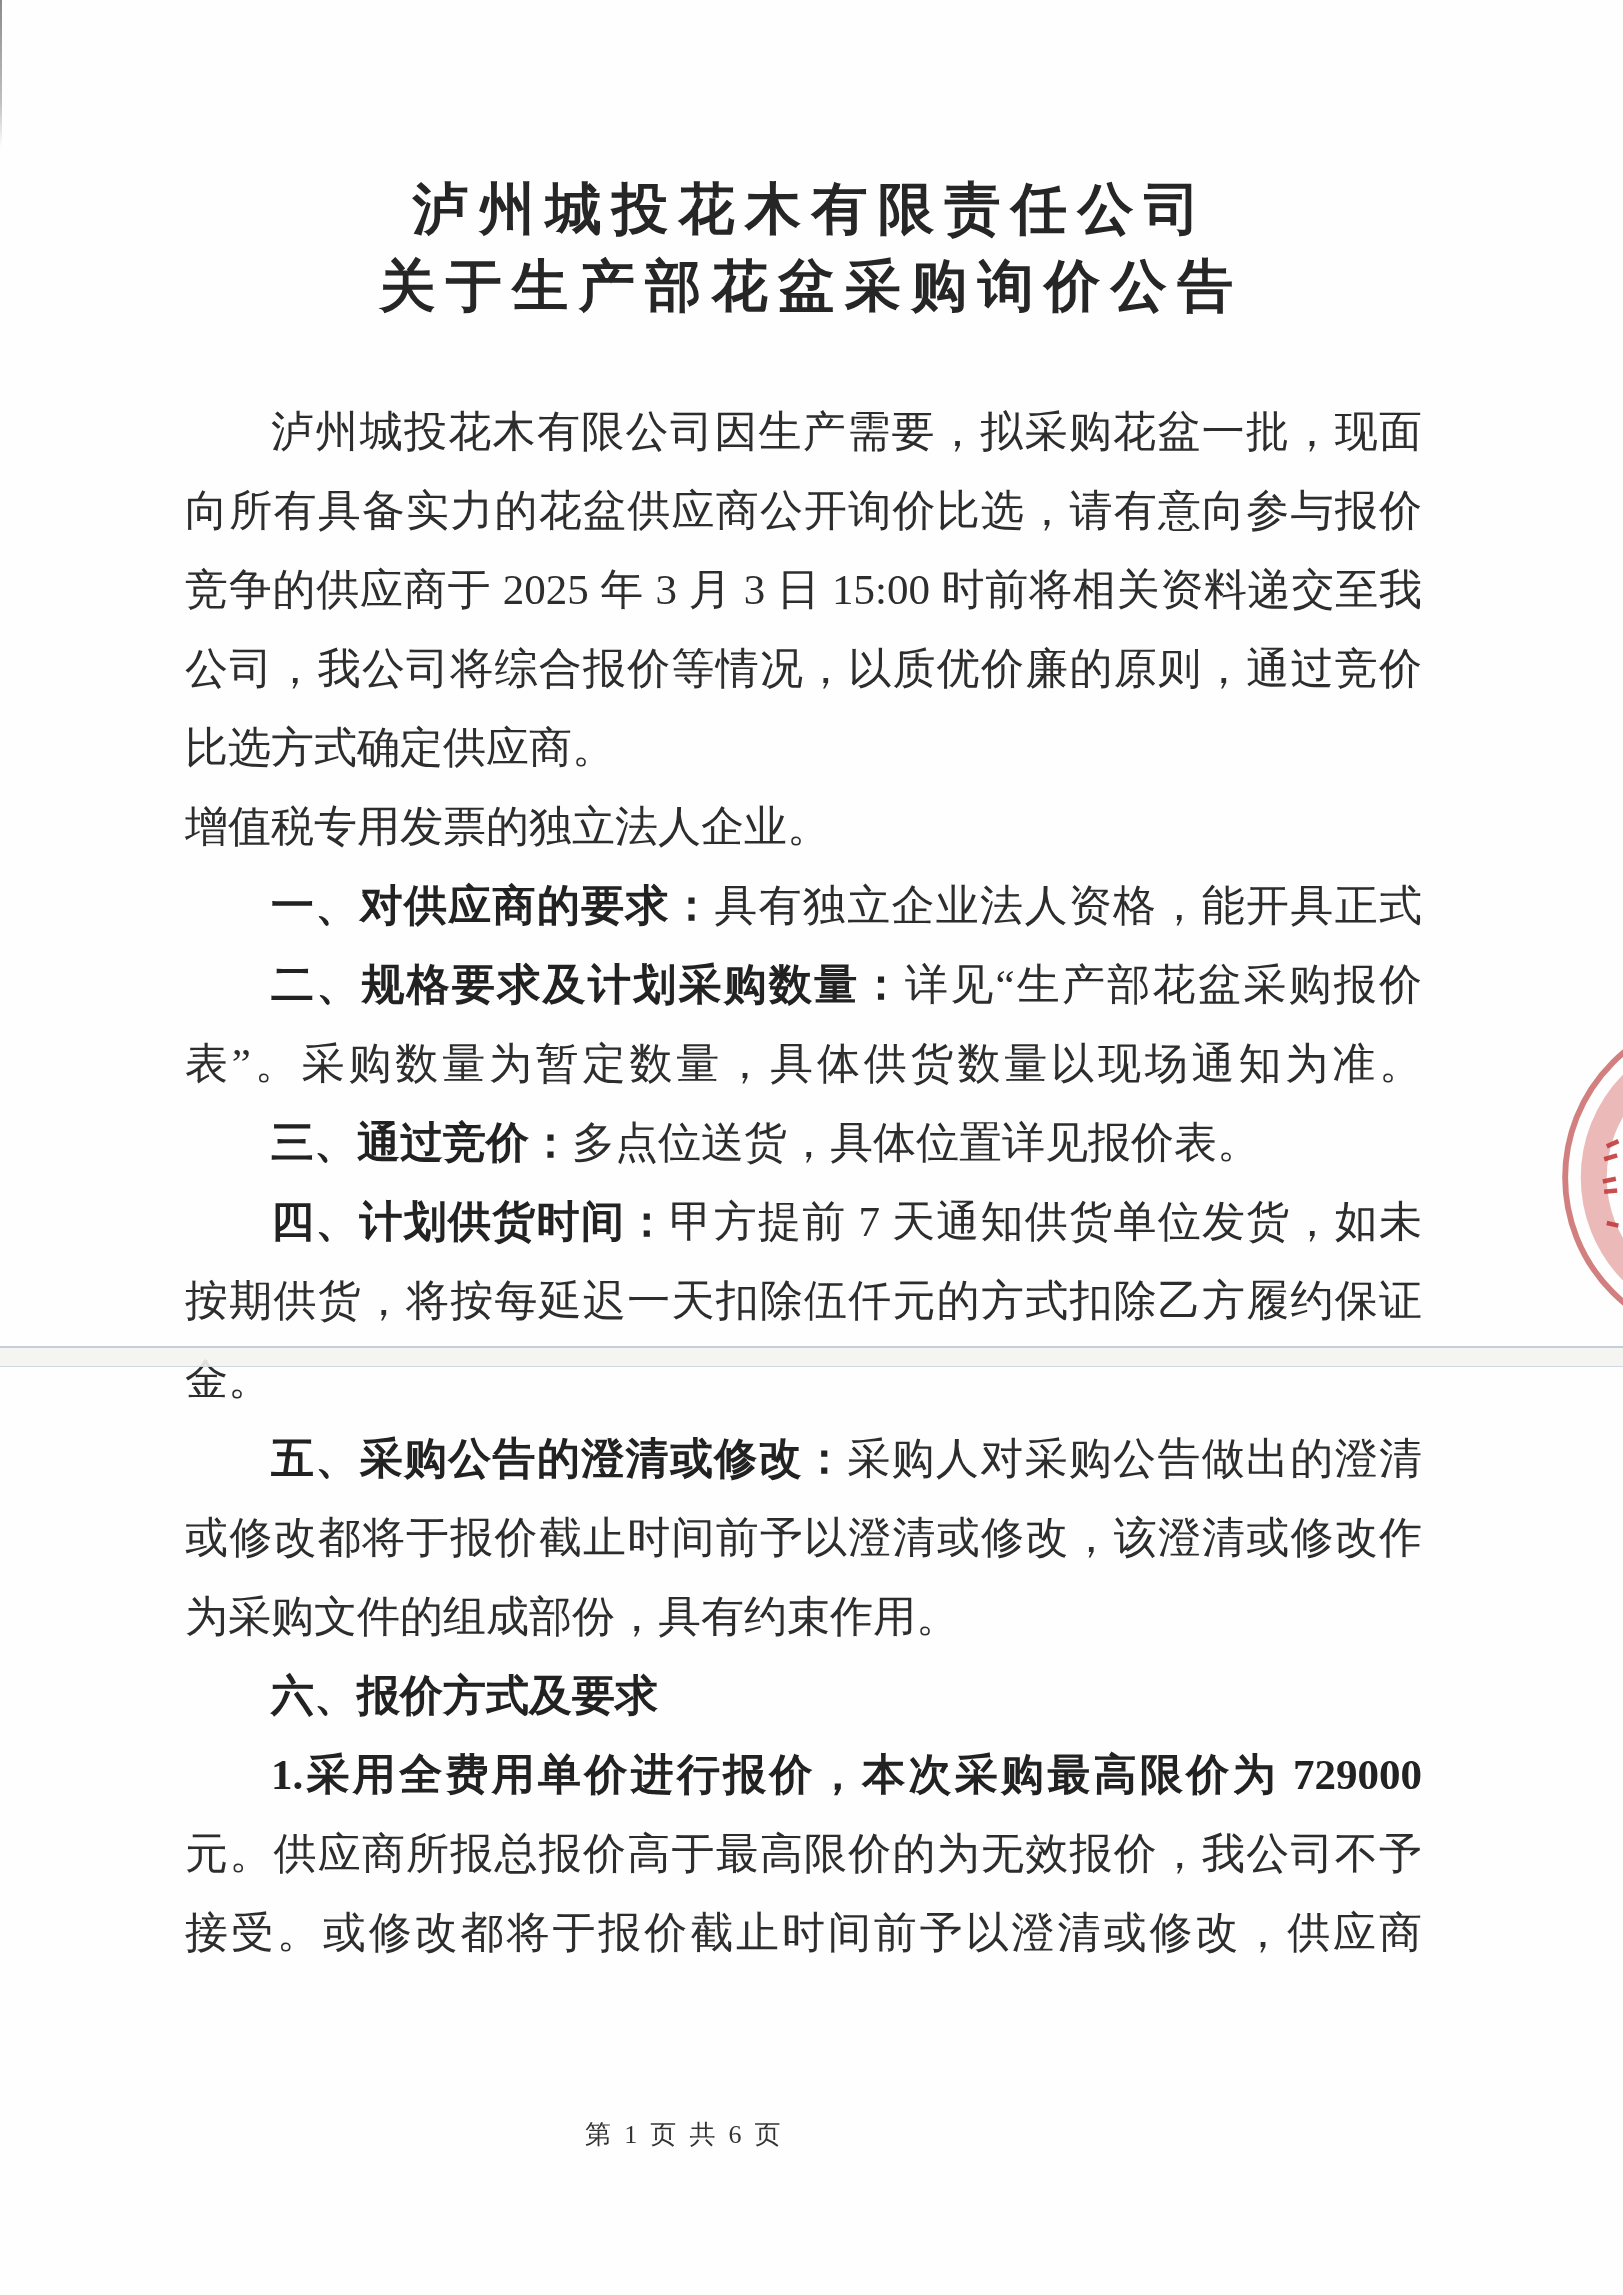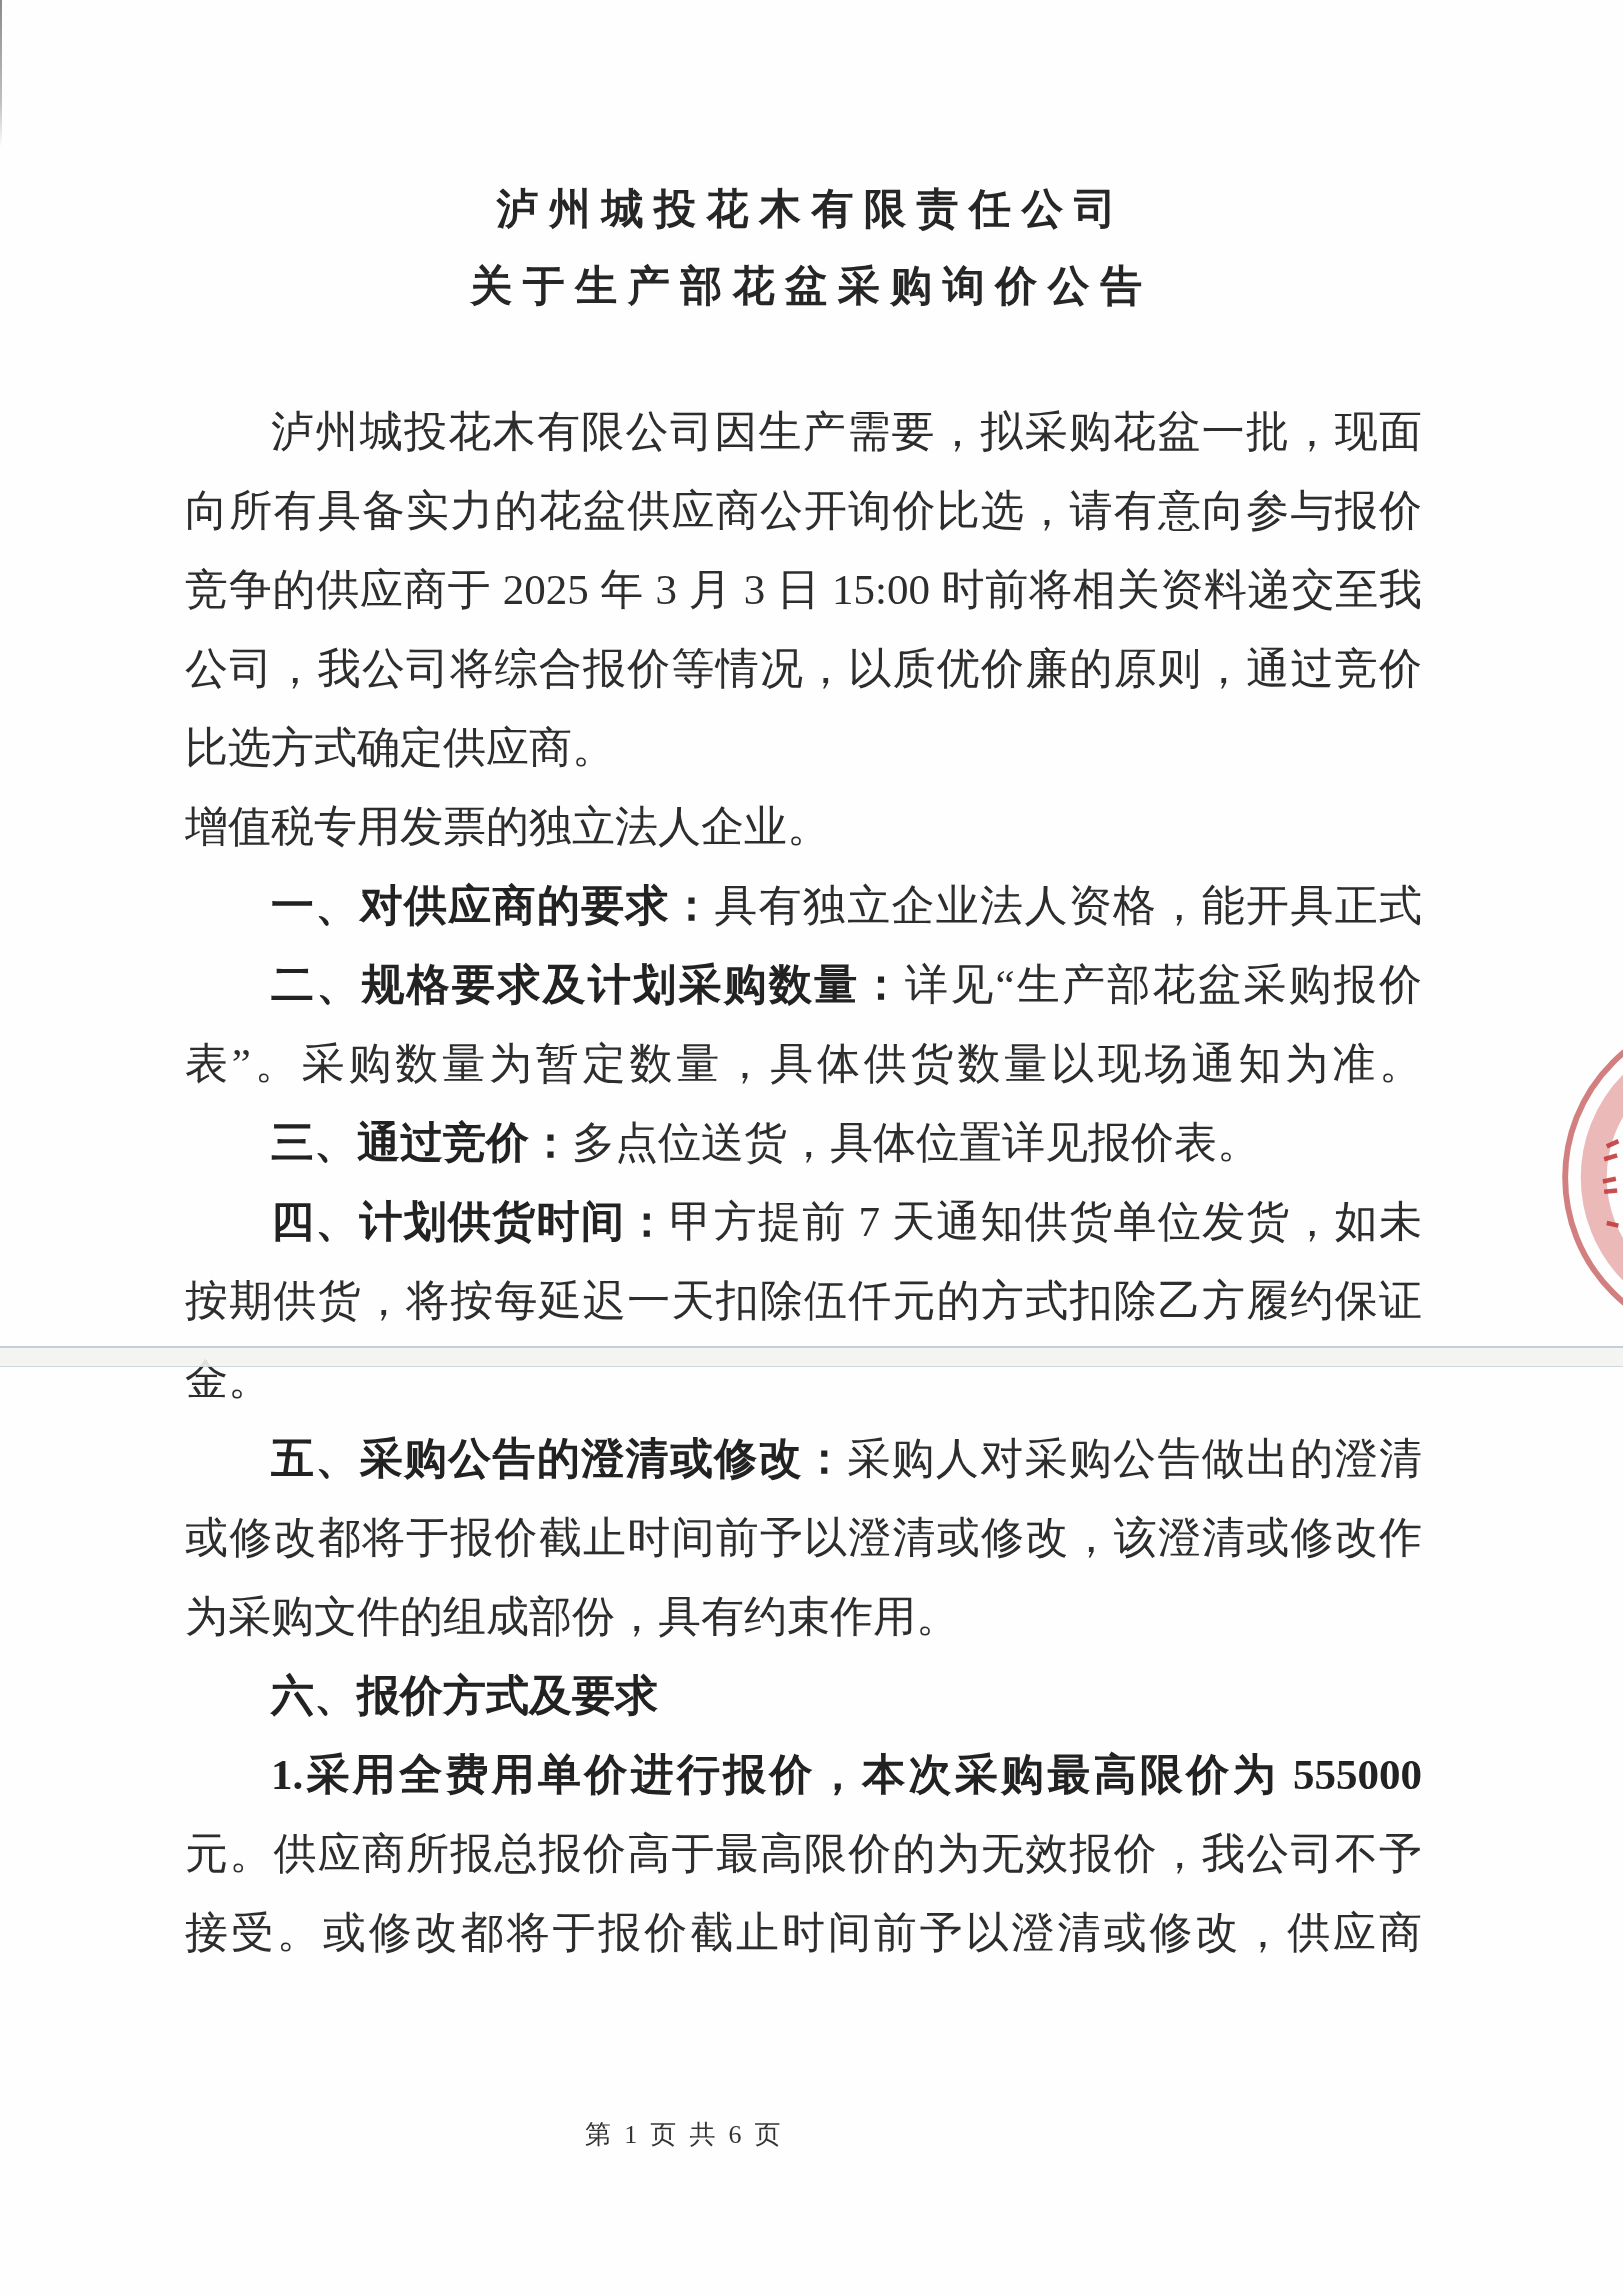--- a/index.html
+++ b/index.html
@@ -18,21 +18,21 @@
   
   .scan-band{
     position:absolute;left:0;top:1346px;width:1623px;height:18.3px;
     background:rgba(243,243,240,0.9);
     border-top:2px solid rgba(155,175,205,0.55);
     border-bottom:1.3px solid rgba(165,180,200,0.45);
   }
   .title{
     position:absolute;left:0;top:171px;width:1623px;
     text-align:center;color:#262626;
-    font-size:42px;line-height:77px;font-weight:bold;
+    font-size:56px;line-height:77px;font-weight:bold;
     letter-spacing:10.5px;
   }
   .doc-body{
     position:absolute;left:185px;top:392px;width:1237px;
     font-size:43px;line-height:79px;color:#2d2d2d;
   }
   .line{height:79px;white-space:normal;text-align:justify;text-align-last:left;}
   .line.j{text-align-last:justify;}
   .line.ind{text-indent:2em;}
   .line .b{font-weight:bold;color:#222;}
@@ -68,21 +68,21 @@
       <div class="line j ind"><span class="b">二、规格要求及计划采购数量：</span><span>详见“生产部花盆采购报价</span></div>
       <div class="line j"><span>表”。采购数量为暂定数量，具体供货数量以现场通知为准。</span></div>
       <div class="line ind"><span class="b">三、通过竞价：</span><span>多点位送货，具体位置详见报价表。</span></div>
       <div class="line j ind"><span class="b">四、计划供货时间：</span><span>甲方提前 7 天通知供货单位发货，如未</span></div>
       <div class="line j"><span>按期供货，将按每延迟一天扣除伍仟元的方式扣除乙方履约保证</span></div>
       <div class="line"><span>金。</span></div>
       <div class="line j ind"><span class="b">五、采购公告的澄清或修改：</span><span>采购人对采购公告做出的澄清</span></div>
       <div class="line j"><span>或修改都将于报价截止时间前予以澄清或修改，该澄清或修改作</span></div>
       <div class="line"><span>为采购文件的组成部份，具有约束作用。</span></div>
       <div class="line ind"><span class="b">六、报价方式及要求</span></div>
-      <div class="line j ind"><span class="b">1.采用全费用单价进行报价，本次采购最高限价为 555000</span></div>
+      <div class="line j ind"><span class="b">1.采用全费用单价进行报价，本次采购最高限价为 729000</span></div>
       <div class="line j"><span>元。供应商所报总报价高于最高限价的为无效报价，我公司不予</span></div>
       <div class="line j"><span>接受。或修改都将于报价截止时间前予以澄清或修改，供应商</span></div>
     </div>
 
   <div class="scan-band"></div>
 
   <svg class="seal" viewBox="0 0 100 430" xmlns="http://www.w3.org/2000/svg" aria-hidden="true">
 
     <g transform="translate(261,215)">
       <circle cx="0" cy="0" r="250" fill="none" stroke="#c75f5f" stroke-width="9" opacity="0.8"></circle>

